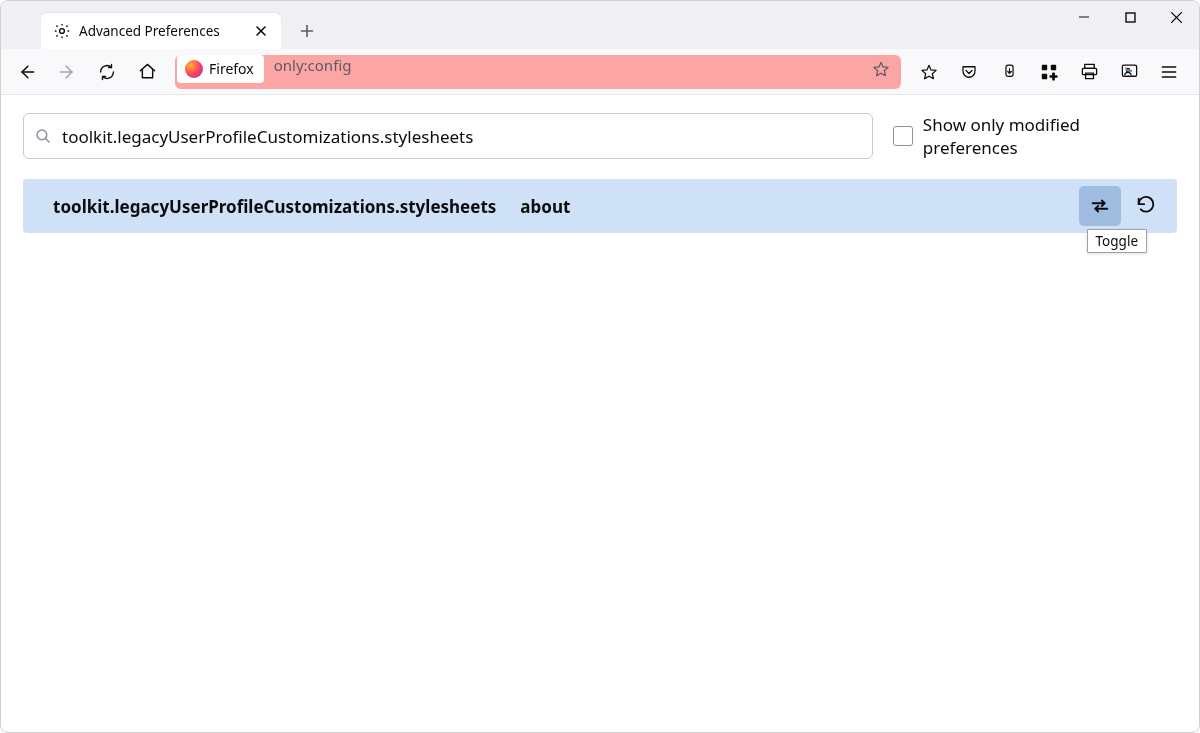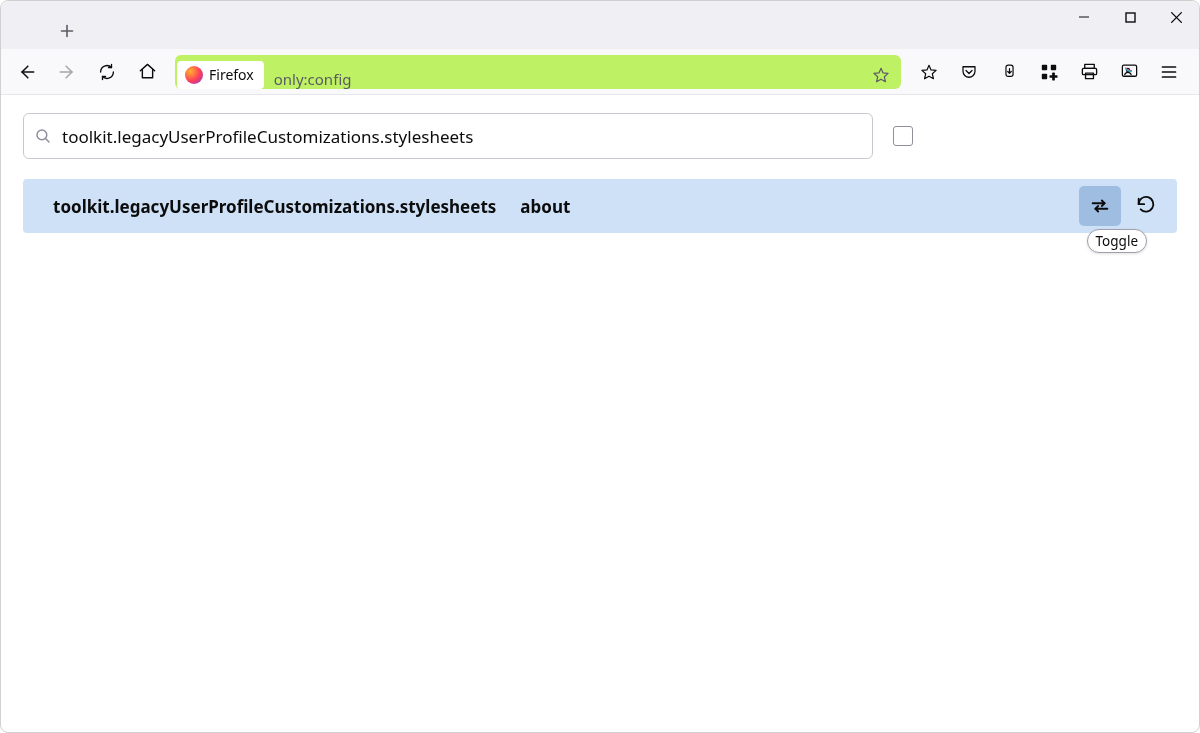--- a/index.html
+++ b/index.html
@@ -68,22 +68,22 @@
   .nav-btn {
     width:36px; height:32px;
     display:flex; align-items:center; justify-content:center;
     border-radius:4px;
   }
   .nav-btn.disabled svg { opacity:0.35; }
   .urlbar {
     flex:1;
     height:34px;
     display:flex;
-    align-items:flex-end;
-    background:#bef264;
+    align-items:flex-start;
+    background:#fca5a5;
     border-radius:6px;
     padding:0 6px 0 2px;
     margin:0 6px;
   }
   .identity-chip {
     display:flex; align-items:center;
     background:#fff;
     border-radius:4px;
     height:28px;
     padding:0 10px 0 8px;
@@ -174,36 +174,51 @@
   .result-btn.active {
     background:#9fbde0;
   }
 
   .tooltip {
     position:absolute;
     top:50px;
     right:30px;
     background:#fff;
     border:1px solid #9f9fad;
-    border-radius:12px;
+    border-radius:1px;
     padding:2px 8px;
     font-size:13.5px;
     font-weight:400;
     color:#0c0c0d;
     box-shadow:0 1px 3px rgba(0,0,0,0.12);
   }
 
   svg { display:block; }
 </style>
 </head>
 <body>
 
 <div class="titlebar">
   <div class="tab-spacer-left"></div>
 
+  <div class="tab">
+    <span>
+      <svg width="18" height="18" viewBox="0 0 24 24" fill="none" stroke="#0c0c0d" stroke-width="1.8">
+        <circle cx="12" cy="12" r="3.2"></circle>
+        <path d="M12 2.5v2.2M12 19.3v2.2M4.6 4.6l1.6 1.6M17.8 17.8l1.6 1.6M2.5 12h2.2M19.3 12h2.2M4.6 19.4l1.6-1.6M17.8 6.2l1.6-1.6"></path>
+      </svg>
+    </span>
+    <span class="tab-title">Advanced Preferences</span>
+    <span class="icon-btn">
+      <svg width="12" height="12" viewBox="0 0 12 12" stroke="#0c0c0d" stroke-width="1.6" stroke-linecap="round">
+        <line x1="2" y1="2" x2="10" y2="10"></line>
+          <line x1="10" y1="2" x2="2" y2="10"></line>
+      </svg>
+    </span>
+  </div>
 
   <div class="newtab">
     <svg width="14" height="14" viewBox="0 0 14 14" stroke="#5b5b66" stroke-width="1.6" stroke-linecap="round">
       <line x1="7" y1="1.5" x2="7" y2="12.5"></line>
         <line x1="1.5" y1="7" x2="12.5" y2="7"></line>
     </svg>
   </div>
 
   <div class="window-controls">
     <div class="win-btn">
@@ -326,20 +341,21 @@
       <span>
         <svg width="18" height="18" viewBox="0 0 24 24" fill="none" stroke="#8f8f9d" stroke-width="2" stroke-linecap="round">
           <circle cx="10.5" cy="10.5" r="6.5"></circle>
             <line x1="20" y1="20" x2="15.3" y2="15.3"></line>
         </svg>
       </span>
       <input class="search-input" type="text" value="toolkit.legacyUserProfileCustomizations.stylesheets" style="">
     </div>
     <label class="check-row">
       <span class="checkbox"></span>
+      <span>Show only modified preferences</span>
     </label>
   </div>
 
   <div class="result-row">
     <span class="result-name">toolkit.legacyUserProfileCustomizations.stylesheets</span>
     <span class="result-value">about</span>
     <div class="result-actions">
       <div class="result-btn active">
         <svg width="22" height="22" viewBox="0 0 24 24" fill="none" stroke="#0c0c0d" stroke-width="2" stroke-linecap="round" stroke-linejoin="round">
           <path d="M4 9h13"></path>

